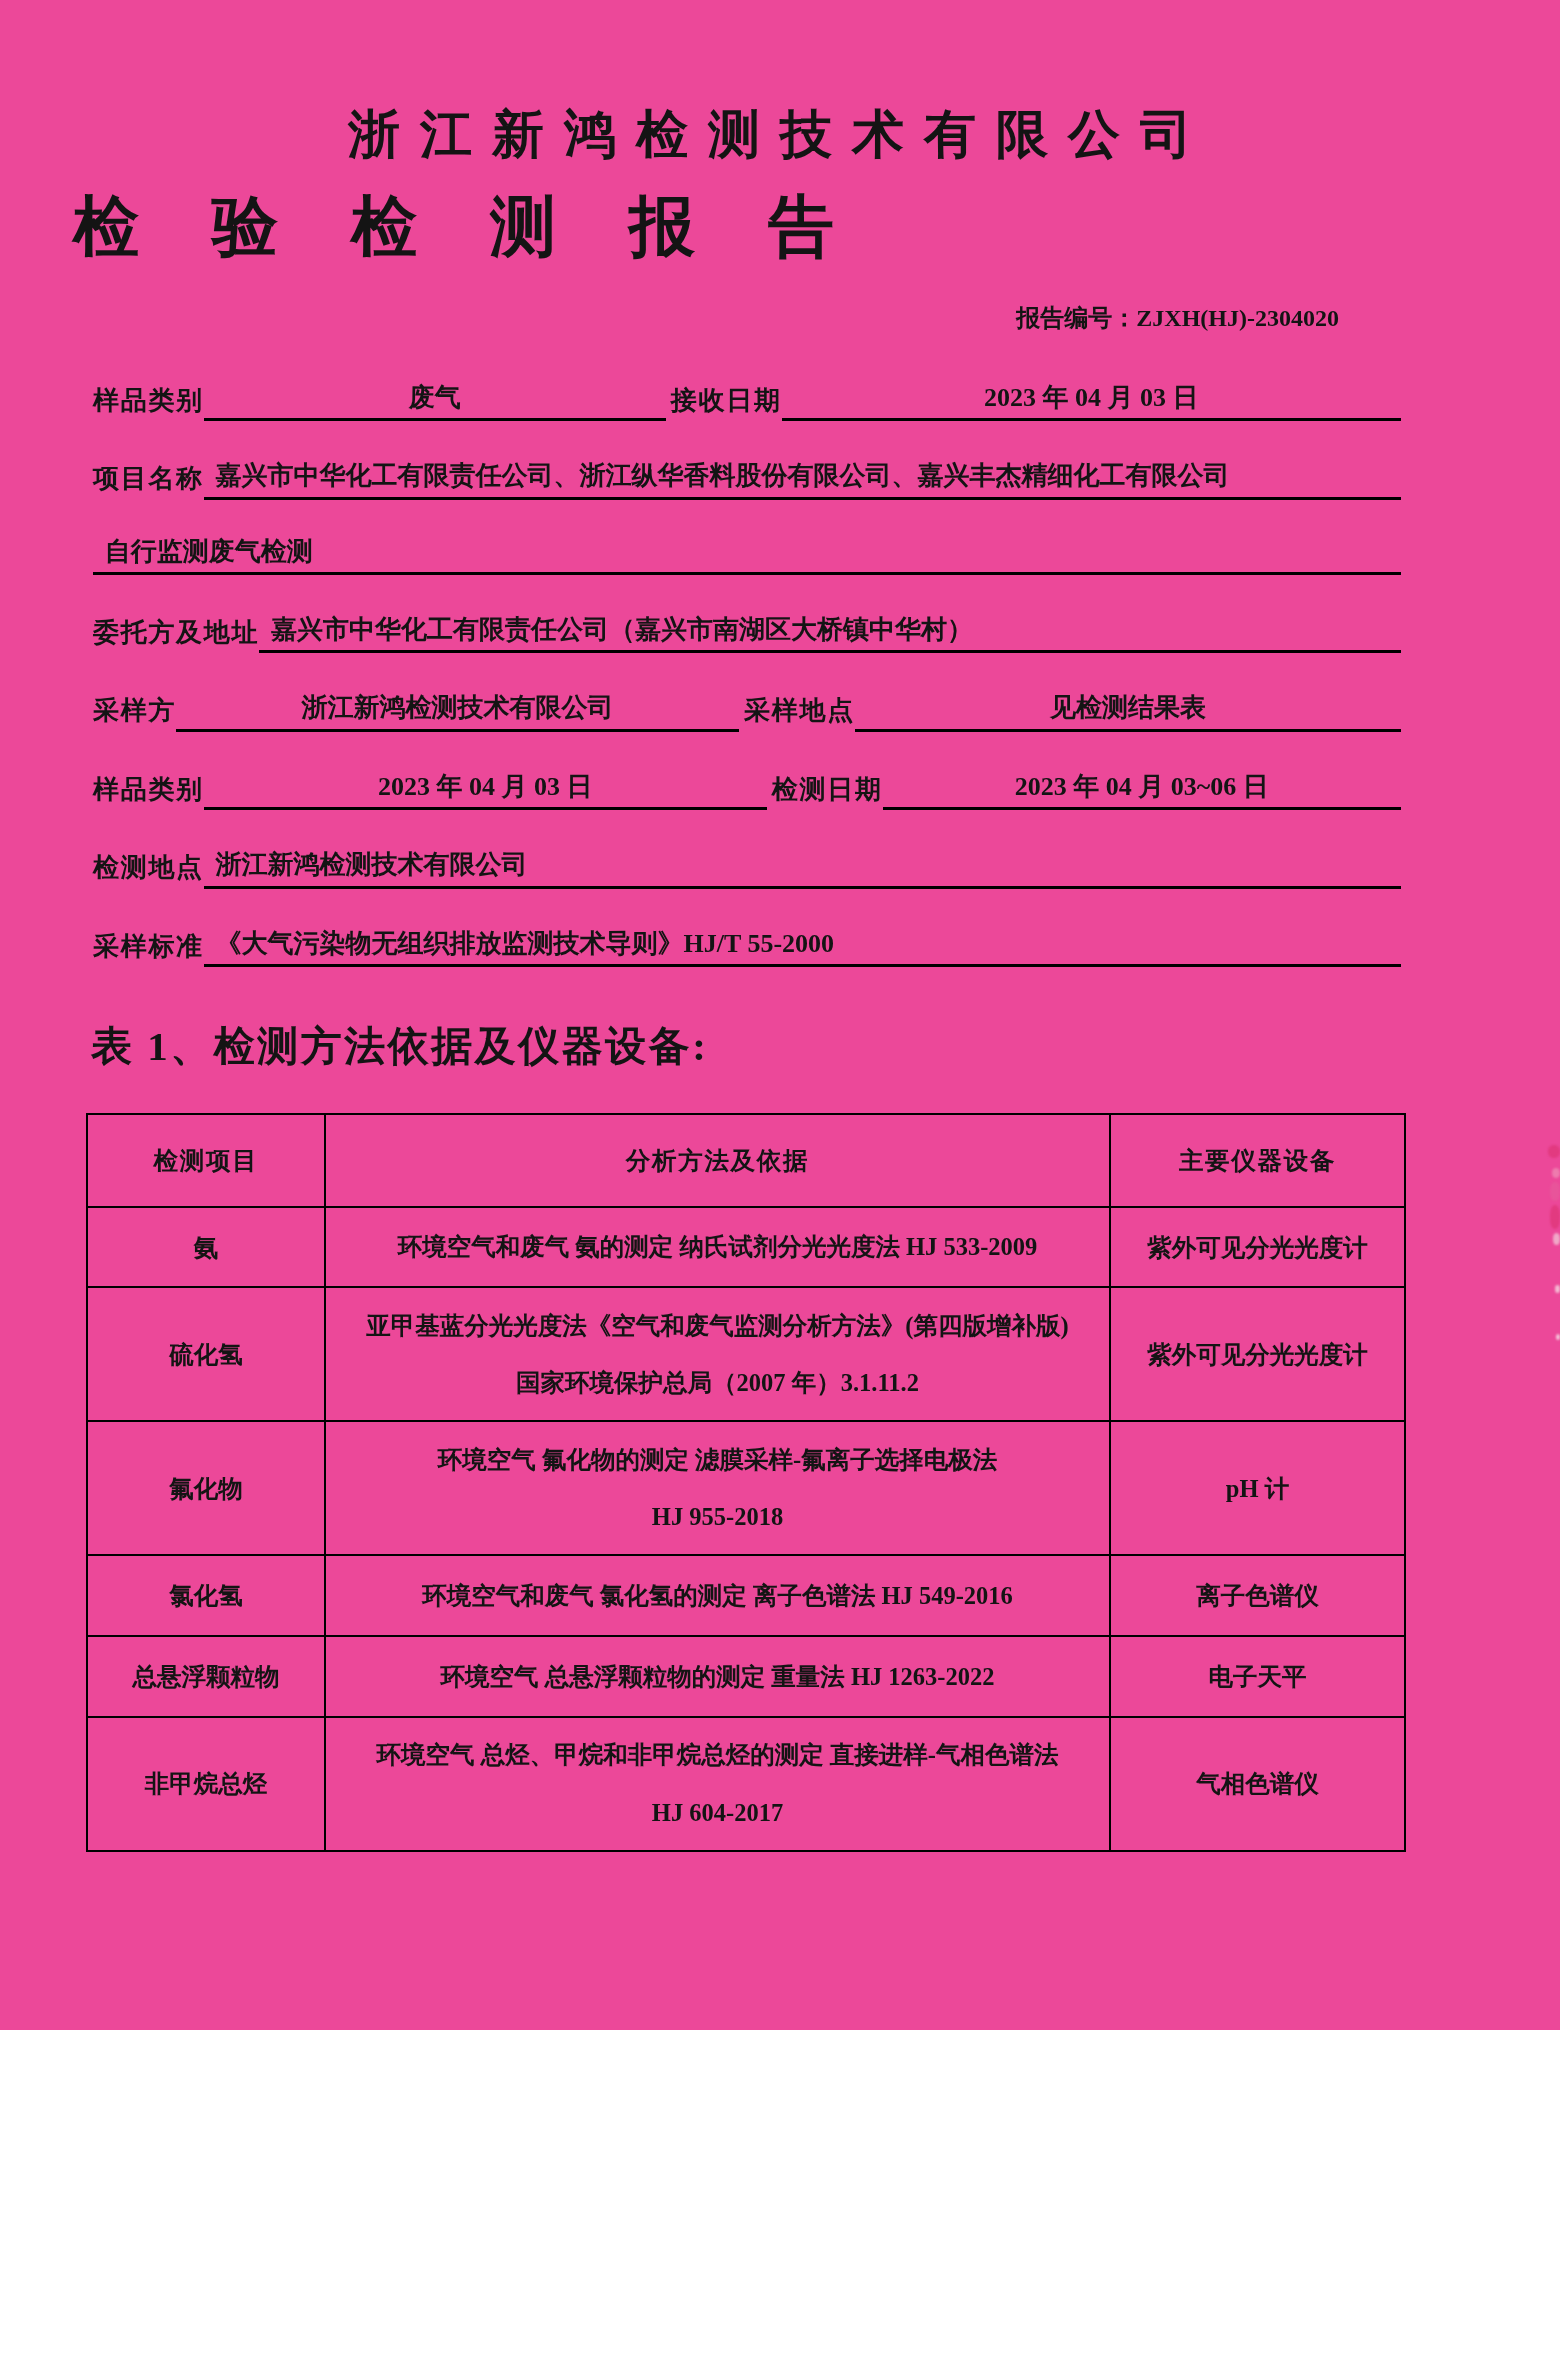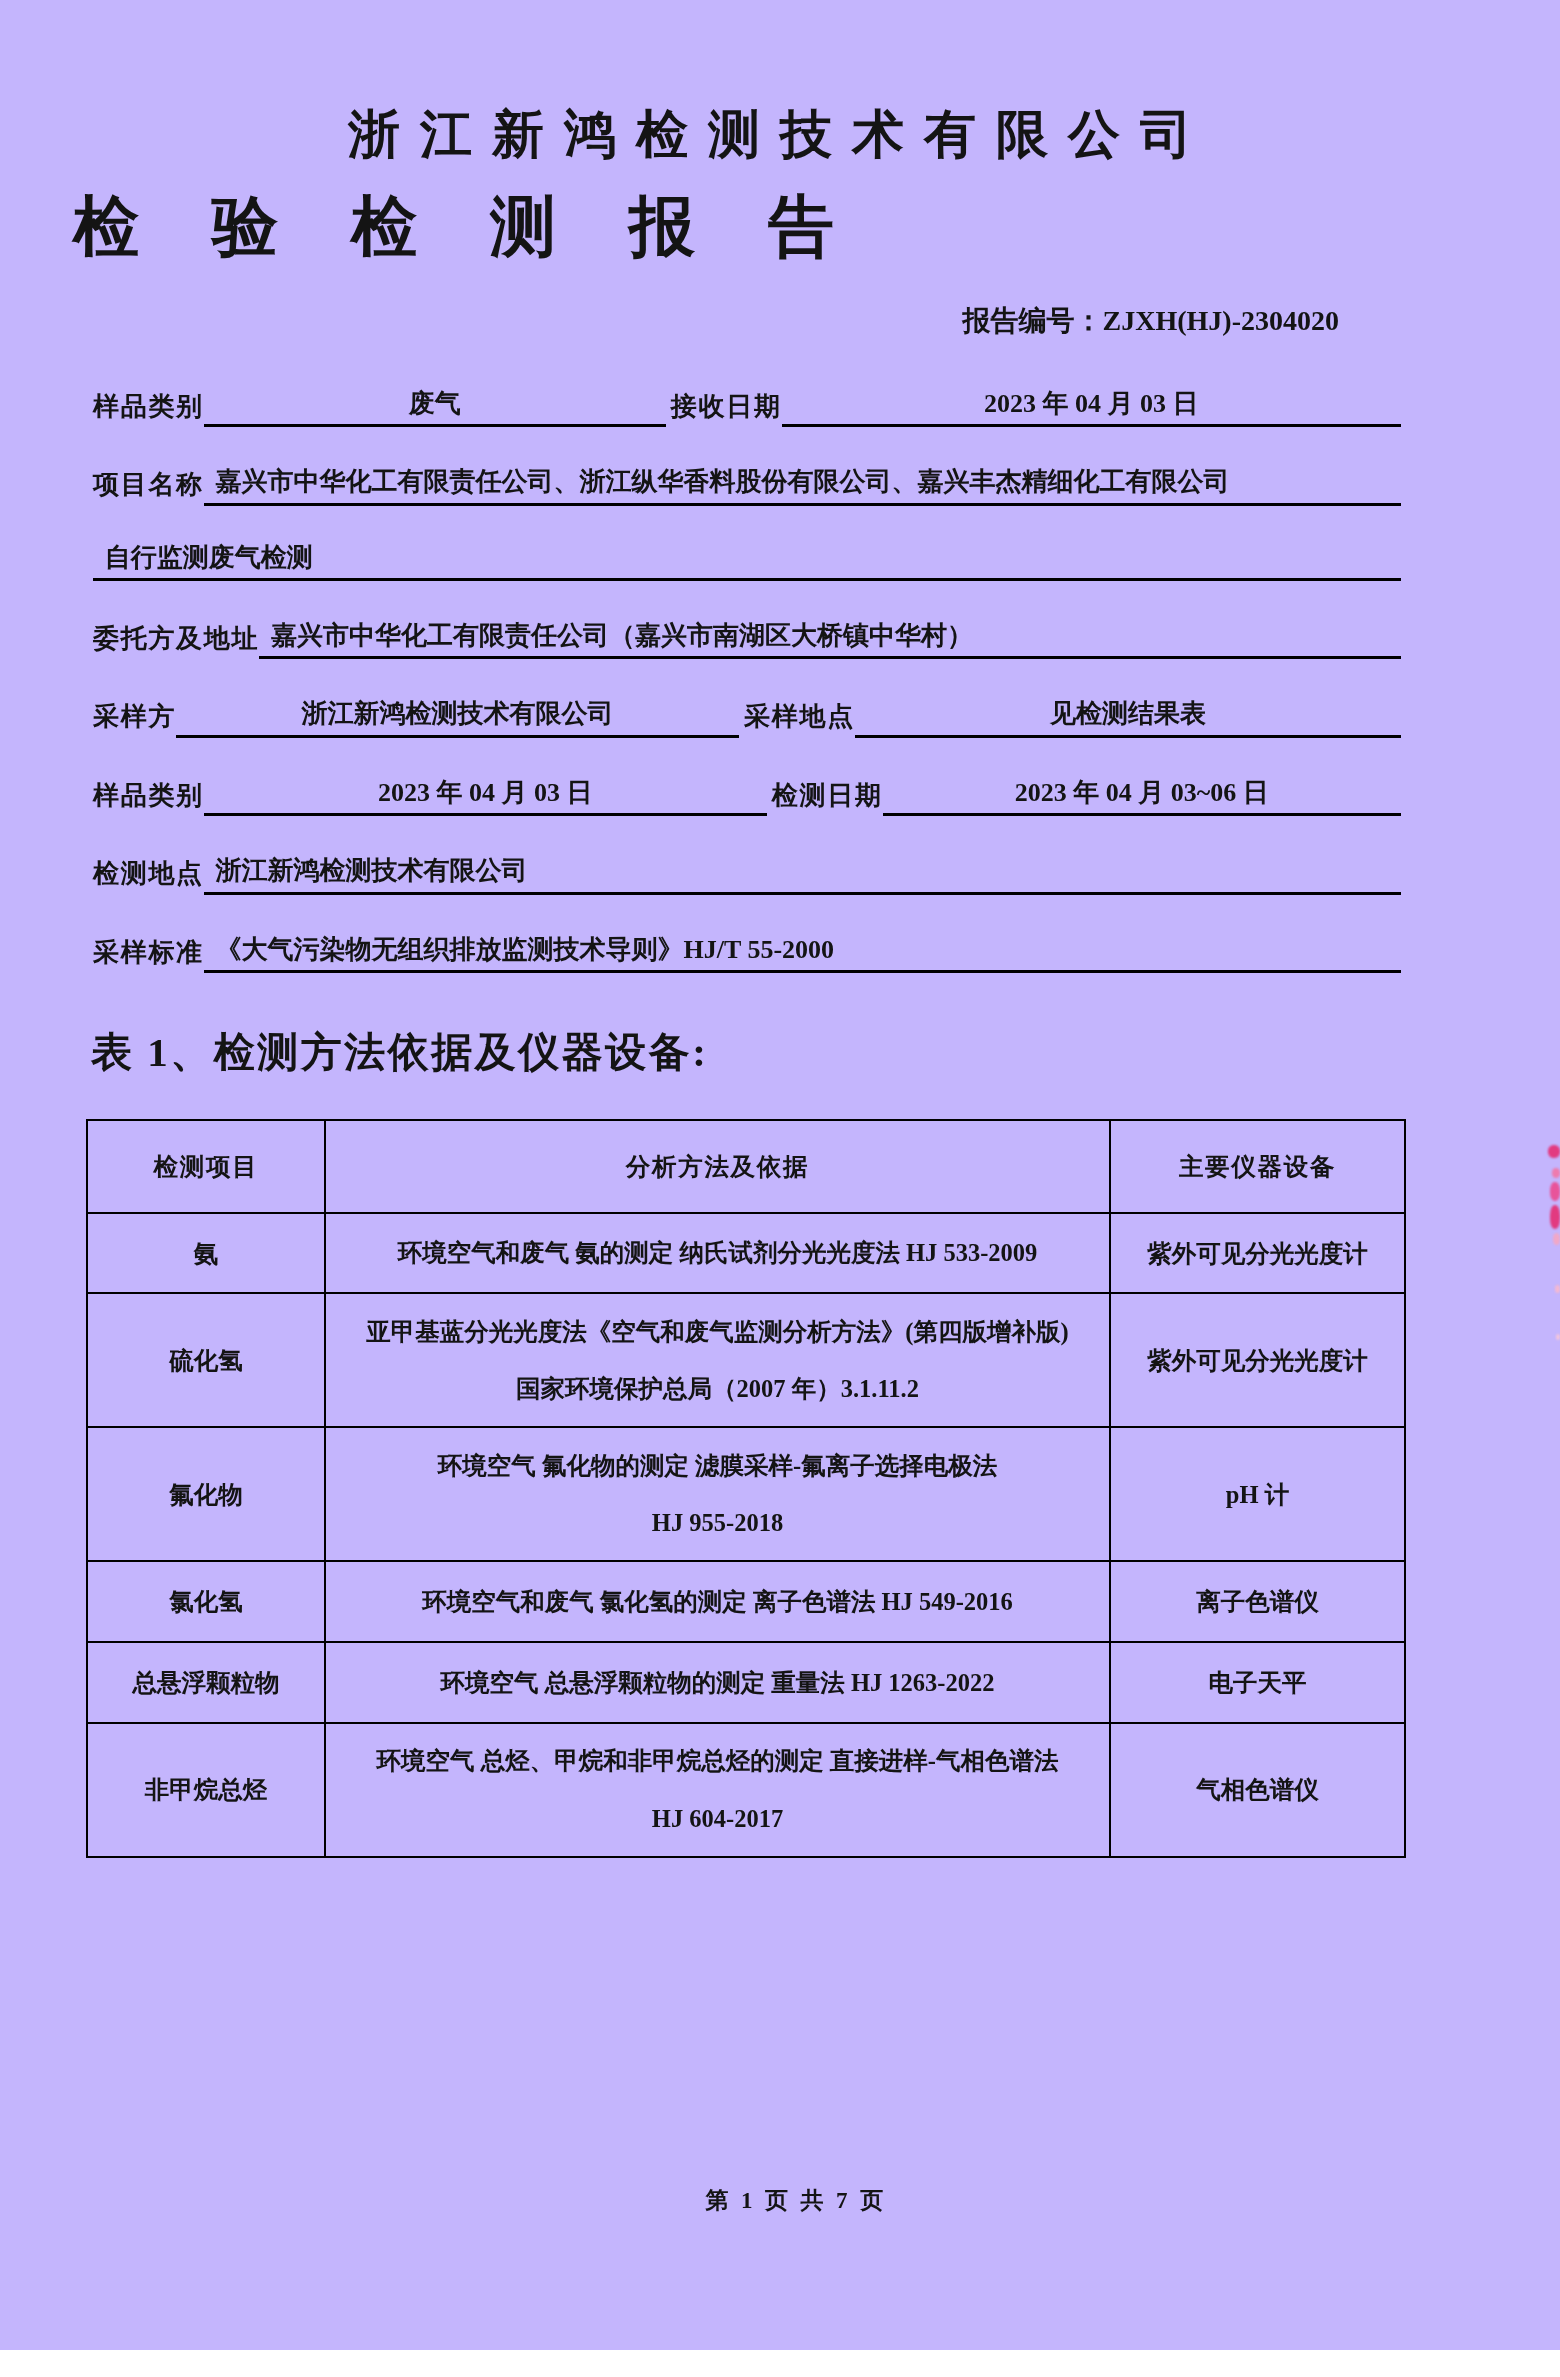--- a/index.html
+++ b/index.html
@@ -1,20 +1,20 @@
 <!DOCTYPE html>
 <html style="font-size:13.5px"><head>
 <meta charset="utf-8">
 <style>
   html,body { margin:0; padding:0; background:#ffffff; }
   .page {
     position: relative;
     width: 1560px;
-    height: 2350px;
-    background: #c4b5fd;
+    height: 2030px;
+    background: #ec4899;
     font-family: "Liberation Serif", "DejaVu Serif", serif;
     color: #141414;
     overflow: hidden;
   }
   
   .company-title {
     padding-top: 100px;
     text-align: center;
     font-size: 52px;
     font-weight: bold;
@@ -26,21 +26,21 @@
     font-size: 66px;
     font-weight: bold;
     letter-spacing: 73px;
     text-indent: 73px; 
     white-space: nowrap;
   }
   .report-no-line {
     margin-top: 30px;
     text-align: right;
     padding-right: 221px;
-    font-size: 28px;
+    font-size: 24px;
     font-weight: bold;
   }
   
   .fields {
     margin: 46px 159px 0 93px; 
     font-size: 26px;
     font-weight: bold;
   }
   .frow {
     display: flex;

